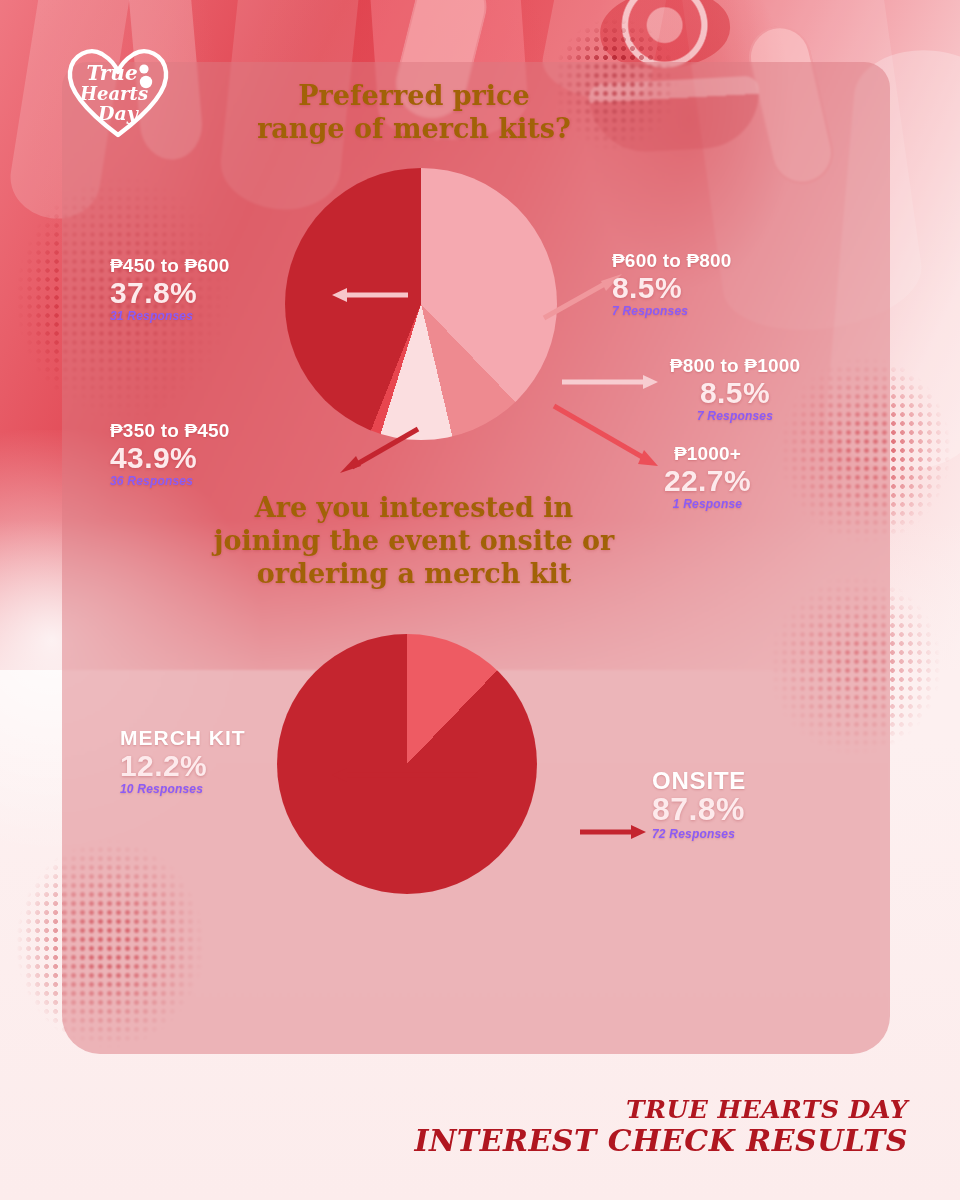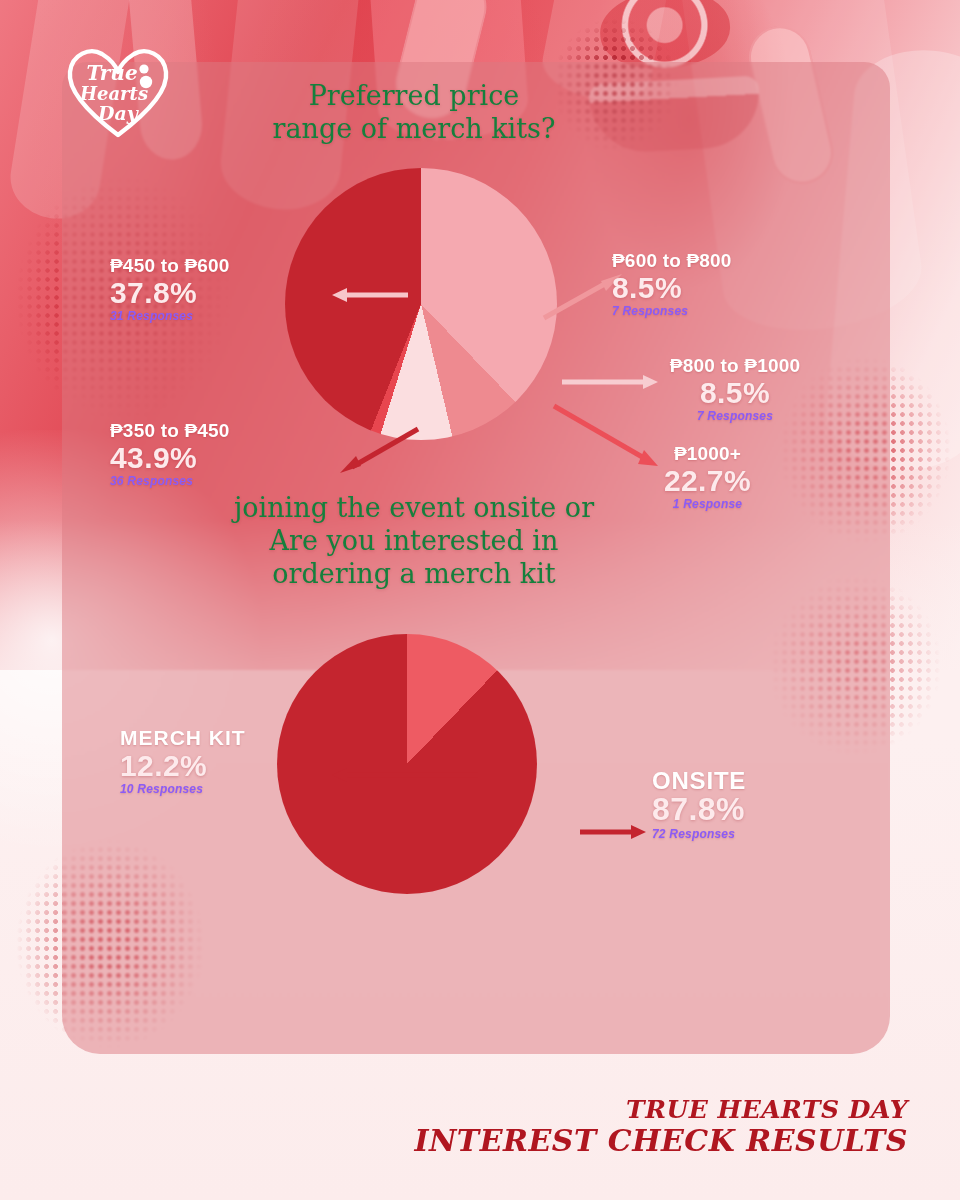--- a/index.html
+++ b/index.html
@@ -103,22 +103,22 @@
     backdrop-filter:blur(1px);
     overflow:hidden;
   }
   #card-inner { position:absolute; inset:0; }
 
   
   #logo { position:absolute; left:62px; top:42px; width:112px; height:100px; }
 
   
   .q-title {
-    position:absolute; color:#15803d; text-align:center;
-    font-family:"DejaVu Serif", serif; font-weight:normal;
+    position:absolute; color:#a16207; text-align:center;
+    font-family:"DejaVu Serif", serif; font-weight:bold;
     text-shadow:0 1px 3px rgba(150,30,40,.22);
   }
   #title-1 { left:214px; top:80px; width:400px; font-size:27px; line-height:1.22; }
   #title-2 { left:194px; top:492px; width:440px; font-size:27px; line-height:1.22; }
 
   
   .pie { position:absolute; border-radius:50%; }
   #pie-1 { left:285px; top:168px; width:272px; height:272px; }
   #pie-2 { left:277px; top:634px; width:260px; height:260px; }
 
@@ -249,22 +249,22 @@
   <div class="resp">7 Responses</div>
 </div>
 
 <div class="callout ta-c" style="left:620px; top:443px; width:175px;">
   <div class="range">₱1000+</div>
   <div class="pct">22.7%</div>
   <div class="resp">1 Response</div>
 </div>
 
 <div class="q-title" id="title-2">
+  <div>Are you interested in</div>
   <div>joining the event onsite or</div>
-  <div>Are you interested in</div>
   <div>ordering a merch kit</div>
 </div>
 
 <div class="pie" id="pie-2" style="background: conic-gradient(rgb(238, 91, 99) 0%, rgb(238, 91, 99) 12.2%, rgb(196, 37, 47) 12.2%, rgb(196, 37, 47) 100%);"></div>
 
 <svg class="arrow-svg" style="left:330px; top:765px; width:150px; height:20px;">
   <line x1="148" y1="10" x2="16" y2="10" stroke="#C4252F" stroke-width="5"></line>
   <polygon points="2,10 17,3 17,17" fill="#C4252F"></polygon>
 </svg>
 <svg class="arrow-svg" style="left:578px; top:822px; width:70px; height:20px;">

